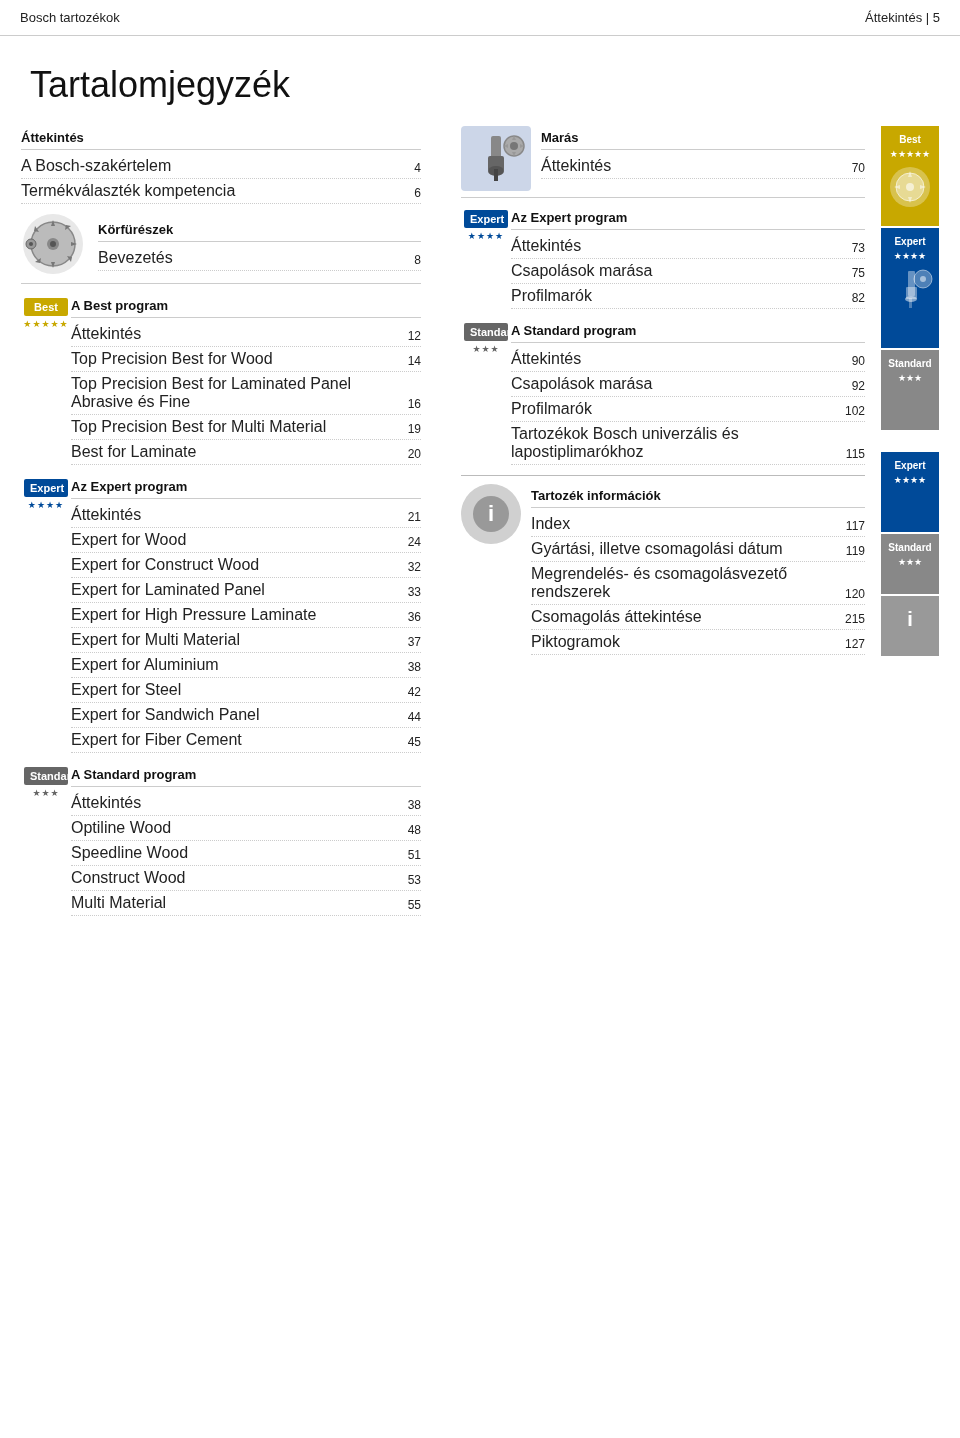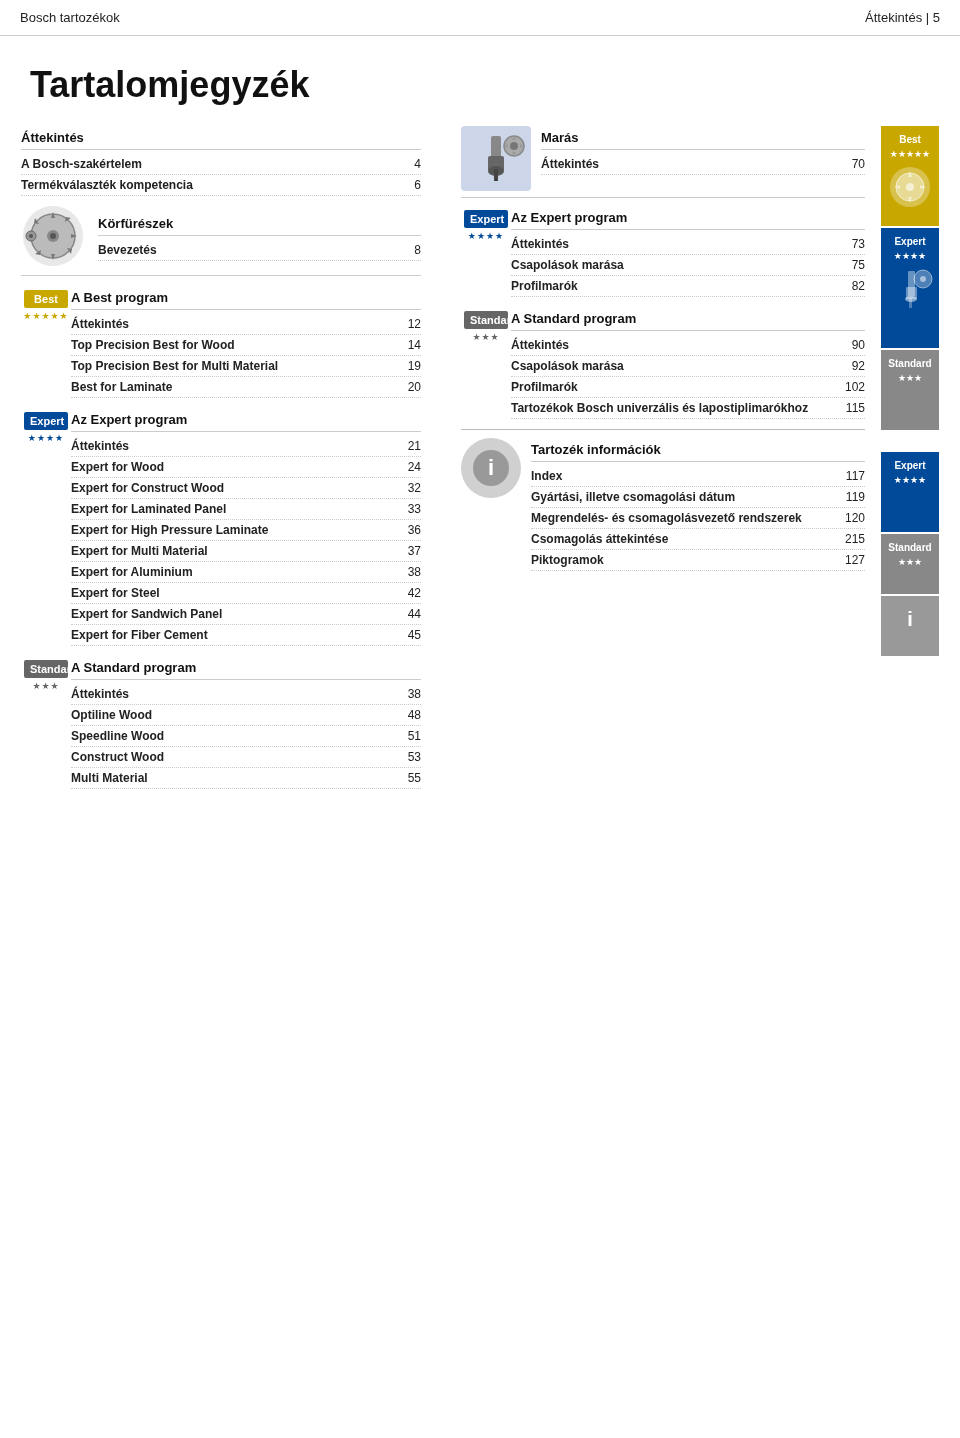--- a/index.html
+++ b/index.html
@@ -19,21 +19,21 @@
       padding: 10px 20px;
       border-bottom: 1px solid #ccc;
     }
 
     
     .page-title-area {
       padding: 28px 30px 20px 30px;
     }
     .page-title {
       font-size: 36px;
-      font-weight: bold;
+      font-weight: normal;
       color: #111;
     }
 
     
     .main-content {
       display: flex;
       padding: 0 21px;
       gap: 0;
     }
 
@@ -101,24 +101,23 @@
     }
 
     .toc-entry {
       display: flex;
       justify-content: space-between;
       align-items: flex-end;
       padding: 3px 0;
       border-bottom: 1px dotted #ccc;
     }
     .toc-entry-label {
-      font-size: 12px;
+      font-size: 16px;
       color: #222;
       flex: 1;
-      font-weight: bold;
     }
     .toc-entry-page {
       font-size: 12px;
       color: #222;
       min-width: 30px;
       text-align: right;
     }
 
     .divider-line {
       border: none;
@@ -214,20 +213,24 @@
       </div>
       <div class="section-content">
         <div class="section-title">A Best program</div>
         <div class="toc-entry">
           <span class="toc-entry-label">Áttekintés</span>
           <span class="toc-entry-page">12</span>
         </div>
         <div class="toc-entry">
           <span class="toc-entry-label">Top Precision Best for Wood</span>
           <span class="toc-entry-page">14</span>
+        </div>
+        <div class="toc-entry">
+          <span class="toc-entry-label">Top Precision Best for Laminated Panel Abrasive és Fine</span>
+          <span class="toc-entry-page">16</span>
         </div>
         <div class="toc-entry">
           <span class="toc-entry-label">Top Precision Best for Multi Material</span>
           <span class="toc-entry-page">19</span>
         </div>
         <div class="toc-entry">
           <span class="toc-entry-label">Best for Laminate</span>
           <span class="toc-entry-page">20</span>
         </div>
       </div>

